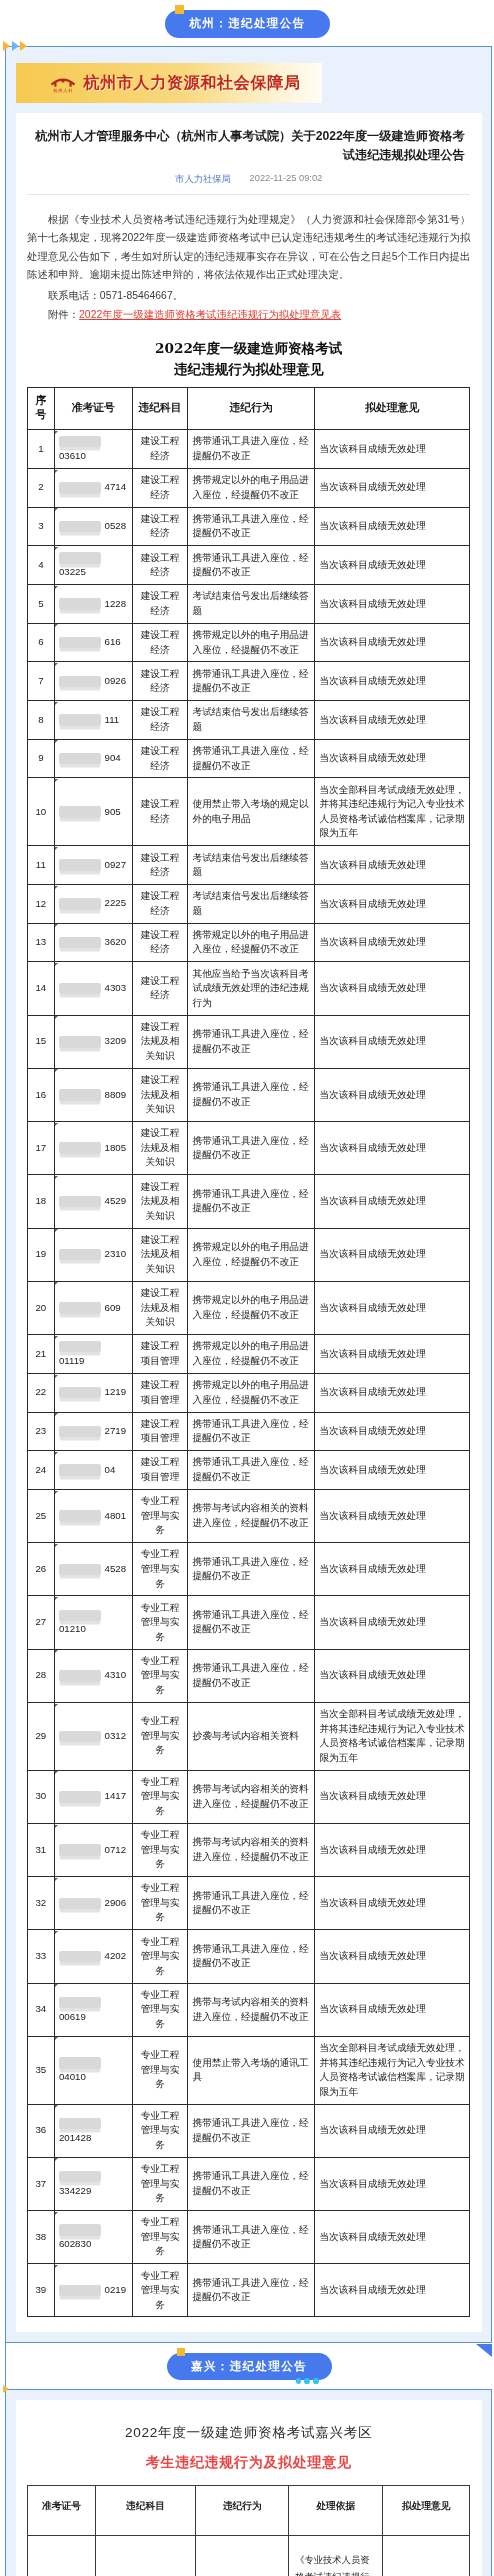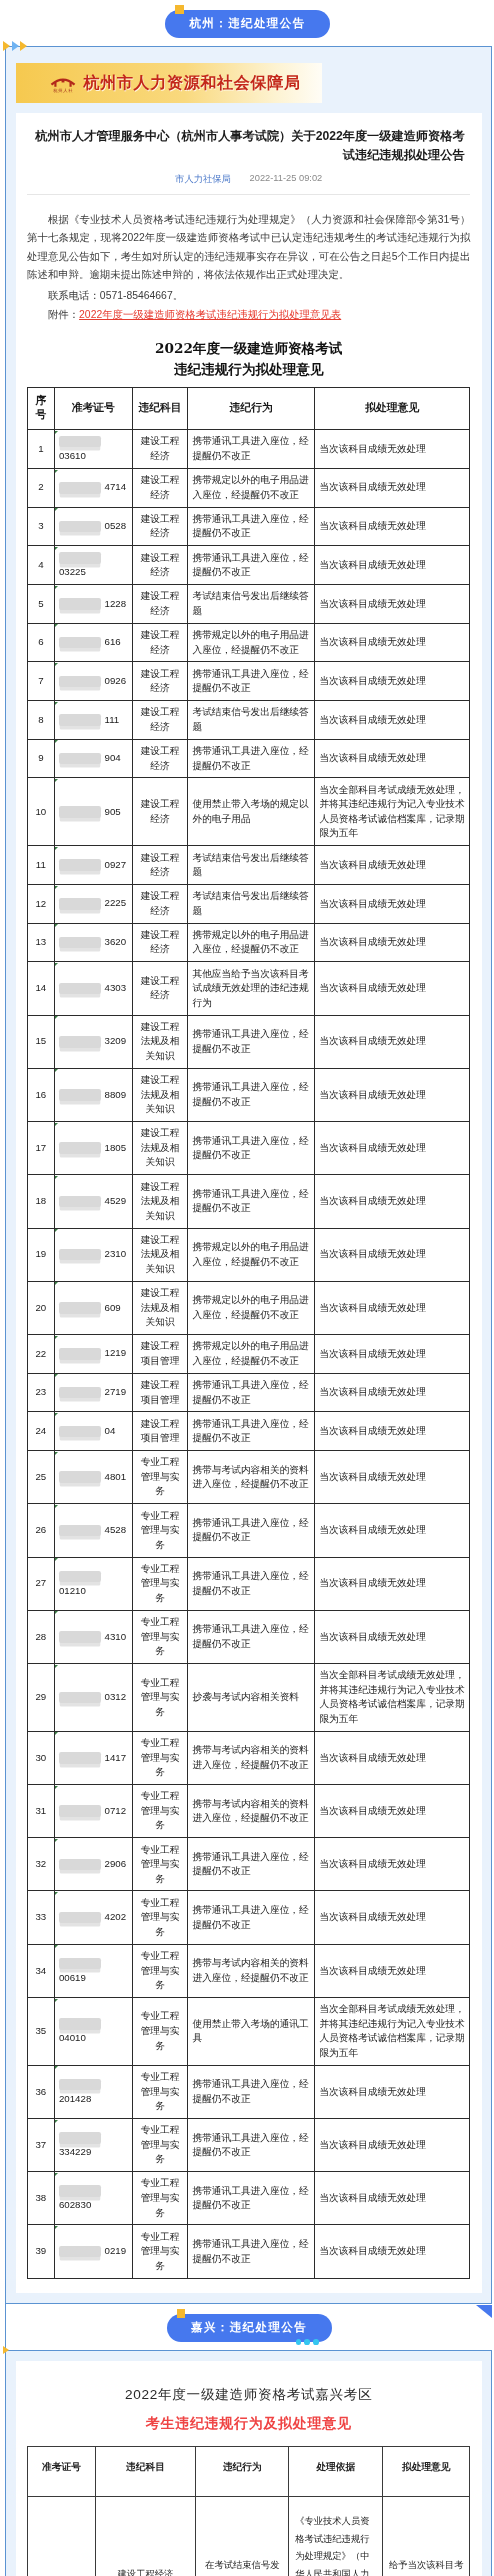--- a/index.html
+++ b/index.html
@@ -281,20 +281,27 @@
                 <td>当次该科目成绩无效处理</td>
               </tr>
               <tr>
                 <td>20</td>
                 <td class="cell-id"><span class="rd rd-blur"></span><span class="digits">609</span></td>
                 <td>建设工程法规及相关知识</td>
                 <td>携带规定以外的电子用品进入座位，经提醒仍不改正</td>
                 <td>当次该科目成绩无效处理</td>
               </tr>
               <tr>
+                <td>21</td>
+                <td class="cell-id"><span class="rd rd-blur"></span><span class="digits">01119</span></td>
+                <td>建设工程项目管理</td>
+                <td>携带规定以外的电子用品进入座位，经提醒仍不改正</td>
+                <td>当次该科目成绩无效处理</td>
+              </tr>
+              <tr>
                 <td>22</td>
                 <td class="cell-id"><span class="rd rd-blur"></span><span class="digits">1219</span></td>
                 <td>建设工程项目管理</td>
                 <td>携带规定以外的电子用品进入座位，经提醒仍不改正</td>
                 <td>当次该科目成绩无效处理</td>
               </tr>
               <tr>
                 <td>23</td>
                 <td class="cell-id"><span class="rd rd-blur"></span><span class="digits">2719</span></td>
                 <td>建设工程项目管理</td>

